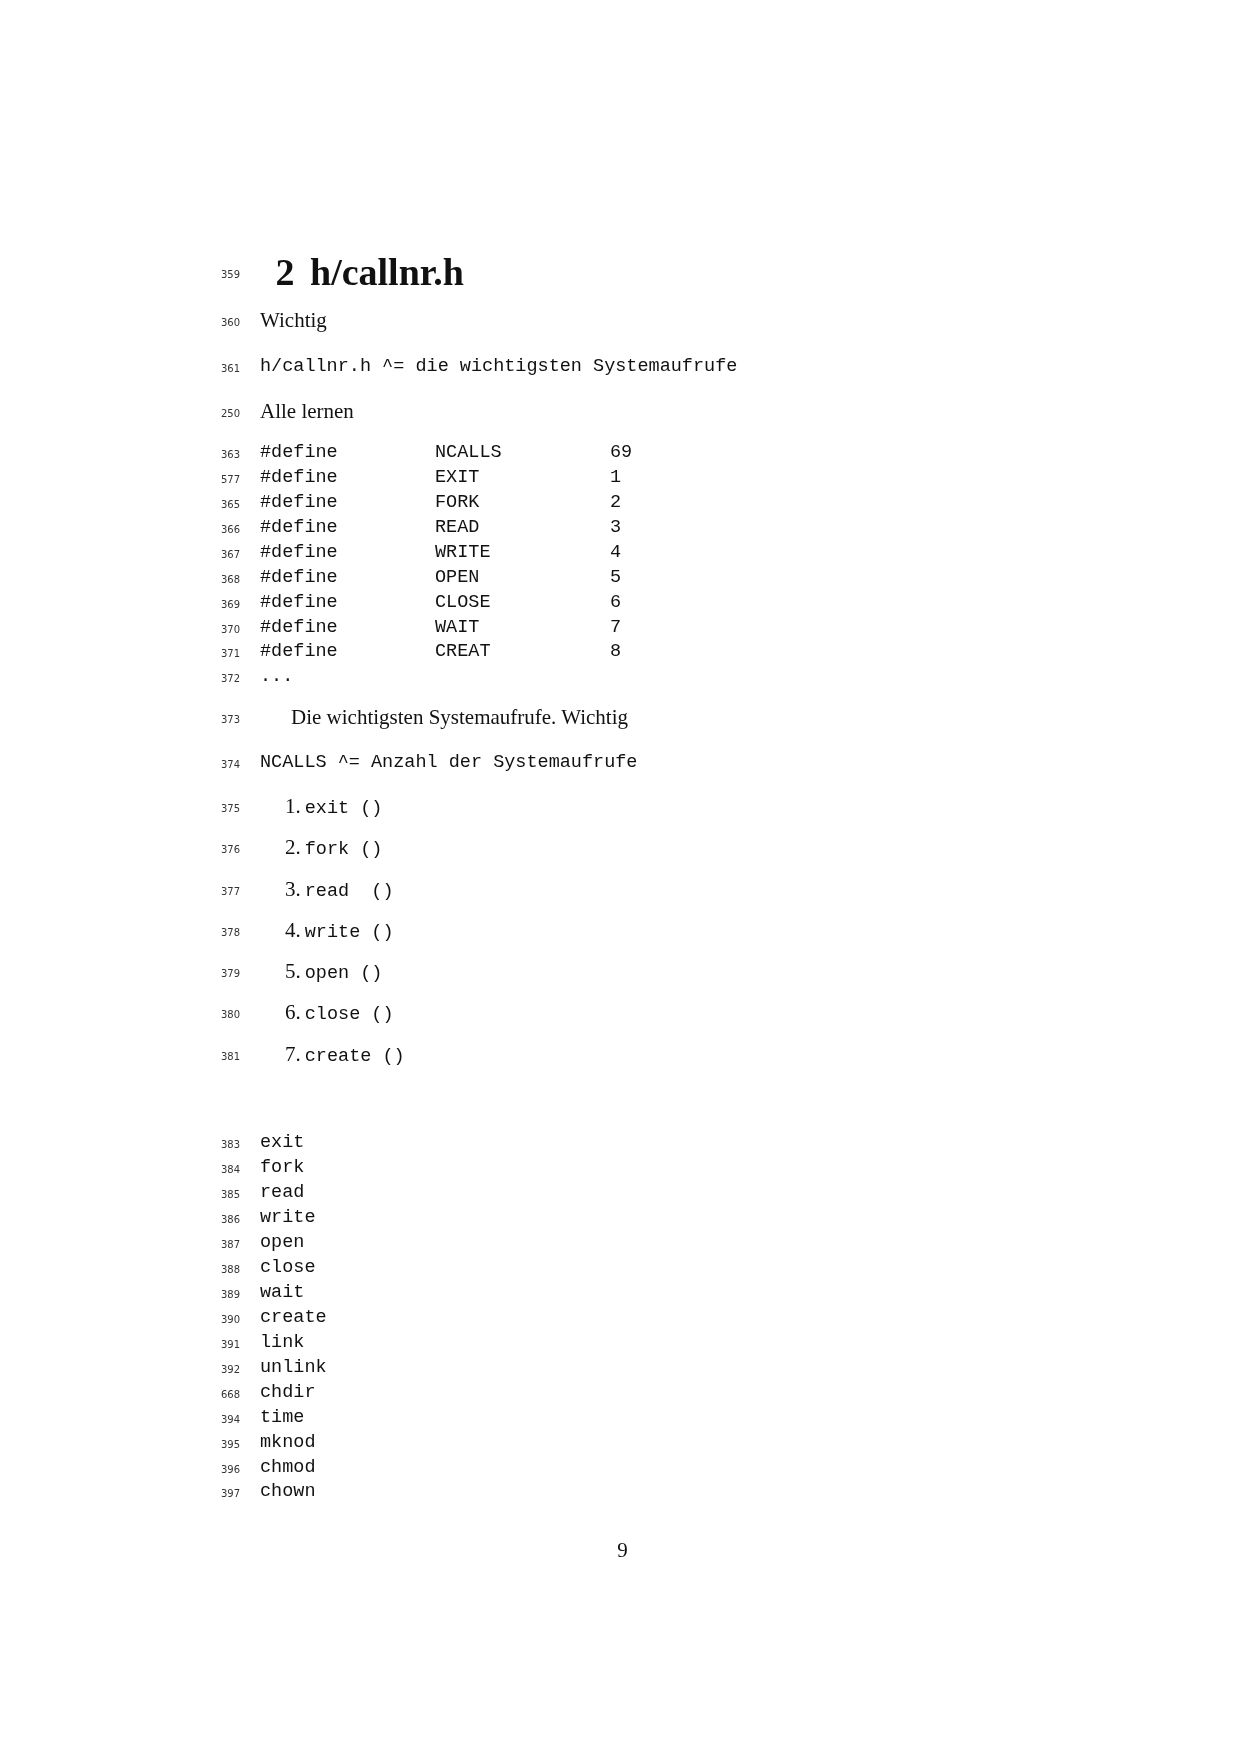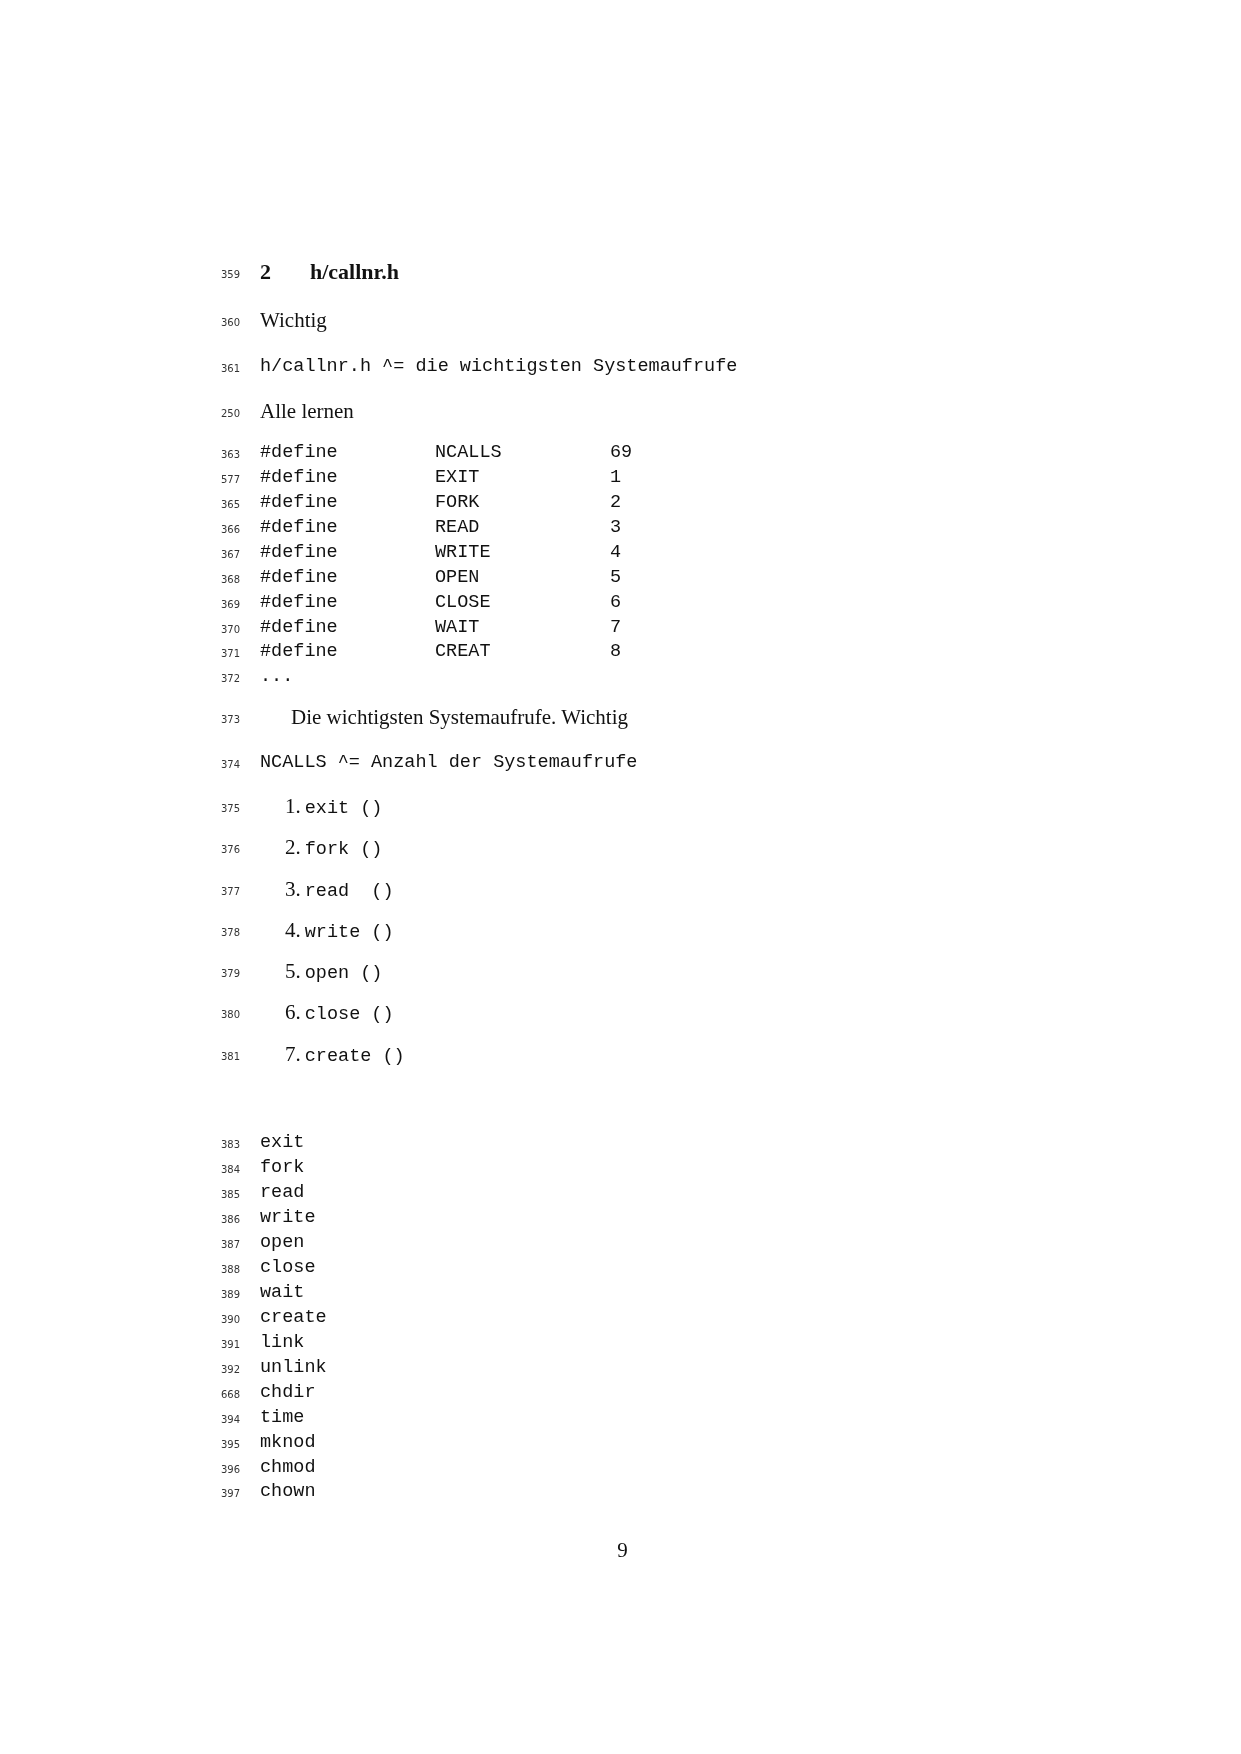--- a/index.html
+++ b/index.html
@@ -7,21 +7,21 @@
     .page { position: absolute; left: 0; top: 0; width: 1241px; height: 1754px; background: #ffffff; }
     .line { position: absolute; left: 0; width: 1097px; height: 30px; }
     .ln {
       position: absolute; left: 200px; width: 40px; text-align: right;
       font-family: "DejaVu Sans", sans-serif; font-size: 10px; color: #333333;
       top: 50%; transform: translateY(-30%);
     }
     .content { position: absolute; left: 260px; top: 50%; transform: translateY(-50%); white-space: pre; }
     .serif { font-family: "Liberation Serif", "DejaVu Serif", serif; font-size: 21px; }
     .mono { font-family: "Liberation Mono", "DejaVu Sans Mono", monospace; font-size: 18.5px; }
-    .heading { font-family: "Liberation Serif", "DejaVu Serif", serif; font-weight: bold; font-size: 22px; }
+    .heading { font-family: "Liberation Serif", "DejaVu Serif", serif; font-weight: bold; font-size: 38px; text-align: center; }
     .heading .num { display: inline-block; width: 50px; }
     .indent { left: 291px; }
     .col2 { left: 435px; }
     .col3 { left: 610px; }
     .item-num { font-family: "Liberation Serif", "DejaVu Serif", serif; font-size: 21px; }
     .item { position: absolute; left: 285px; top: 50%; transform: translateY(-50%); white-space: pre; }
     .pagenum { position: absolute; left: 0; width: 1241px; text-align: center; top: 1538px;
       font-family: "Liberation Serif", "DejaVu Serif", serif; font-size: 21px; }
     .pagenum span { position: relative; left: 2px; }
   </style>

